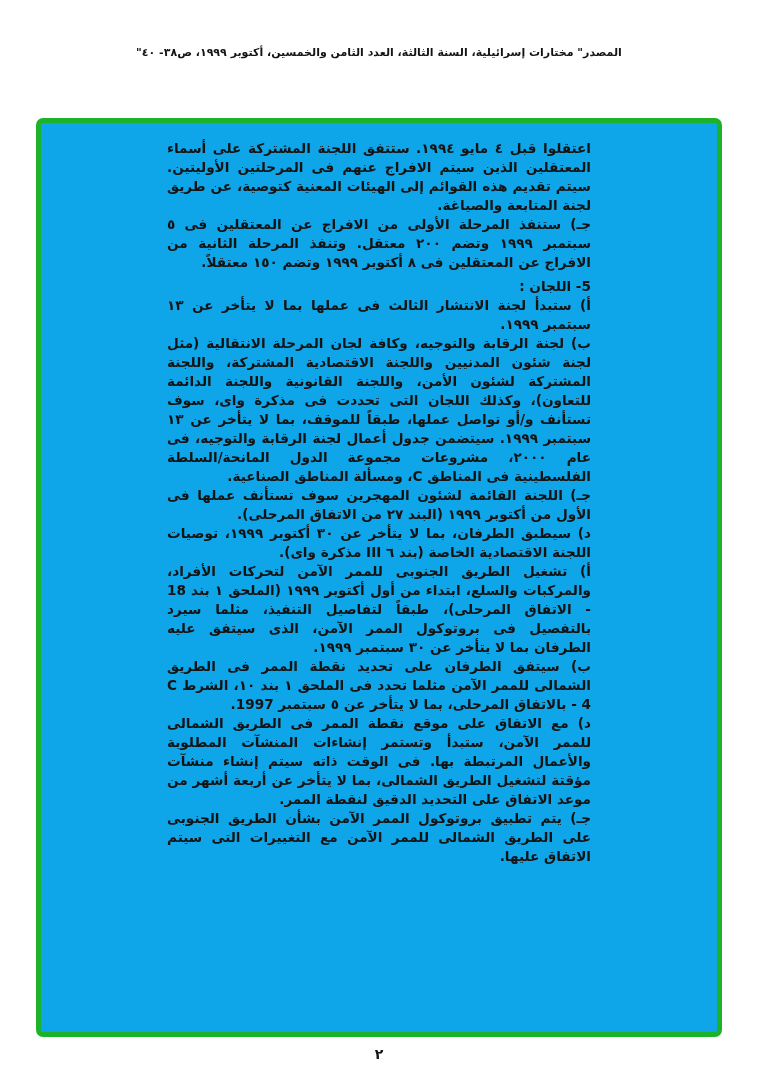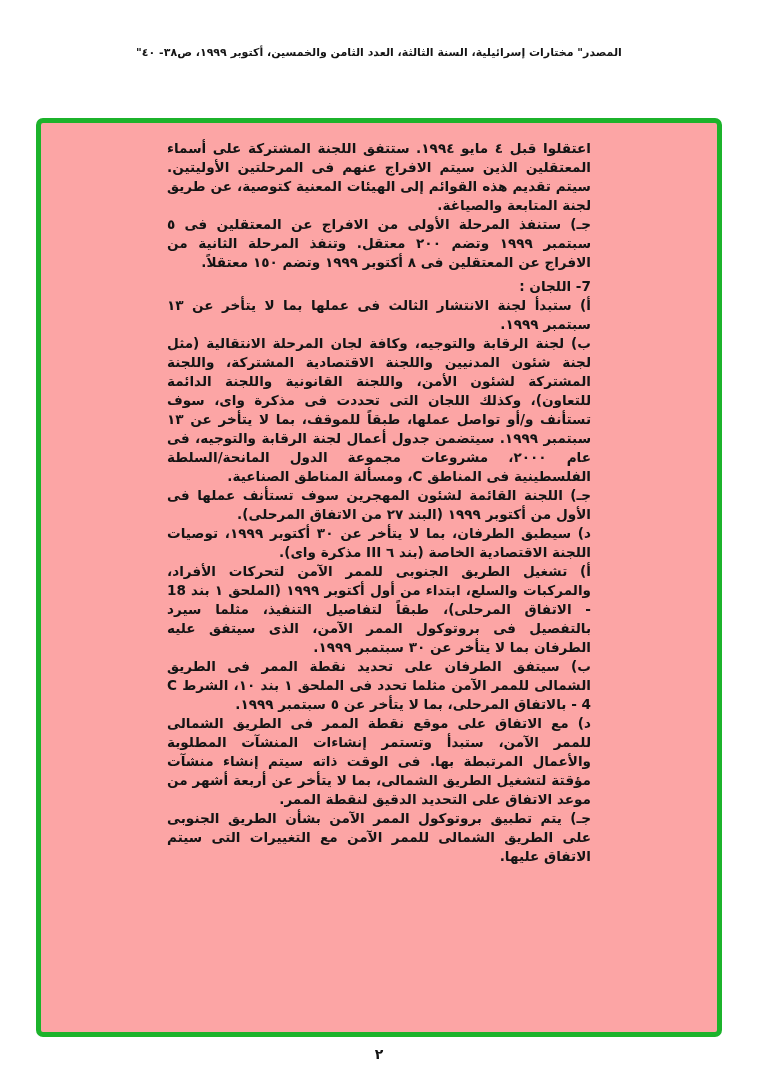--- a/index.html
+++ b/index.html
@@ -35,21 +35,21 @@
     margin: 0;
   }
   .content-frame {
     position: absolute;
     left: 36px;
     top: 118px;
     width: 676px;
     height: 909px;
     border: 5px solid #1cb32b;
     border-radius: 7px;
-    background: #fca5a5;
+    background: #0ea5e9;
   }
   .text-column {
     width: 424px;
     margin: 16px auto 0 auto;
     direction: rtl;
     font-size: 13.6px;
     line-height: 19px;
     font-weight: 700;
   }
   .text-column p.para {
@@ -78,27 +78,27 @@
 <body>
 
 <div class="page-header">
   <div class="source-line">المصدر" مختارات إسرائيلية، السنة الثالثة، العدد الثامن والخمسين، أكتوبر ١٩٩٩، ص٣٨- ٤٠"</div>
 </div>
 
 <div class="content-frame">
   <div class="text-column" id="paragraphs">
       <p class="para">اعتقلوا قبل ٤ مايو ١٩٩٤. ستتفق اللجنة المشتركة على أسماء المعتقلين الذين سيتم الافراج عنهم فى المرحلتين الأوليتين. سيتم تقديم هذه القوائم إلى الهيئات المعنية كتوصية، عن طريق لجنة المتابعة والصياغة.</p>
       <p class="para">جـ) ستنفذ المرحلة الأولى من الافراج عن المعتقلين فى ٥ سبتمبر ١٩٩٩ وتضم ٢٠٠ معتقل. وتنفذ المرحلة الثانية من الافراج عن المعتقلين فى ٨ أكتوبر ١٩٩٩ وتضم ١٥٠ معتقلاً.</p>
-      <p class="para heading">7- اللجان :</p>
+      <p class="para heading">5- اللجان :</p>
       <p class="para">أ) ستبدأ لجنة الانتشار الثالث فى عملها بما لا يتأخر عن ١٣ سبتمبر ١٩٩٩.</p>
       <p class="para">ب) لجنة الرقابة والتوجيه، وكافة لجان المرحلة الانتقالية (مثل لجنة شئون المدنيين واللجنة الاقتصادية المشتركة، واللجنة المشتركة لشئون الأمن، واللجنة القانونية واللجنة الدائمة للتعاون)، وكذلك اللجان التى تحددت فى مذكرة واى، سوف تستأنف و/أو تواصل عملها، طبقاً للموقف، بما لا يتأخر عن ١٣ سبتمبر ١٩٩٩. سيتضمن جدول أعمال لجنة الرقابة والتوجيه، فى عام ٢٠٠٠، مشروعات مجموعة الدول المانحة/السلطة الفلسطينية فى المناطق C، ومسألة المناطق الصناعية.</p>
       <p class="para">جـ) اللجنة القائمة لشئون المهجرين سوف تستأنف عملها فى الأول من أكتوبر ١٩٩٩ (البند ٢٧ من الاتفاق المرحلى).</p>
       <p class="para">د) سيطبق الطرفان، بما لا يتأخر عن ٣٠ أكتوبر ١٩٩٩، توصيات اللجنة الاقتصادية الخاصة (بند ٦ III مذكرة واى).</p>
       <p class="para">أ) تشغيل الطريق الجنوبى للممر الآمن لتحركات الأفراد، والمركبات والسلع، ابتداء من أول أكتوبر ١٩٩٩ (الملحق ١ بند 18 - الاتفاق المرحلى)، طبقاً لتفاصيل التنفيذ، مثلما سيرد بالتفصيل فى بروتوكول الممر الآمن، الذى سيتفق عليه الطرفان بما لا يتأخر عن ٣٠ سبتمبر ١٩٩٩.</p>
-      <p class="para">ب) سيتفق الطرفان على تحديد نقطة الممر فى الطريق الشمالى للممر الآمن مثلما تحدد فى الملحق ١ بند ١٠، الشرط C - 4 بالاتفاق المرحلى، بما لا يتأخر عن ٥ سبتمبر ١٩٩٩.</p>
+      <p class="para">ب) سيتفق الطرفان على تحديد نقطة الممر فى الطريق الشمالى للممر الآمن مثلما تحدد فى الملحق ١ بند ١٠، الشرط C - 4 بالاتفاق المرحلى، بما لا يتأخر عن ٥ سبتمبر 1997.</p>
       <p class="para">د) مع الاتفاق على موقع نقطة الممر فى الطريق الشمالى للممر الآمن، ستبدأ وتستمر إنشاءات المنشآت المطلوبة والأعمال المرتبطة بها. فى الوقت ذاته سيتم إنشاء منشآت مؤقتة لتشغيل الطريق الشمالى، بما لا يتأخر عن أربعة أشهر من موعد الاتفاق على التحديد الدقيق لنقطة الممر.</p>
       <p class="para">جـ) يتم تطبيق بروتوكول الممر الآمن بشأن الطريق الجنوبى على الطريق الشمالى للممر الآمن مع التغييرات التى سيتم الاتفاق عليها.</p>
     </div>
 </div>
 
 <div class="page-footer">
   <div class="page-number">٢</div>
 </div>
 
 </body></html>

